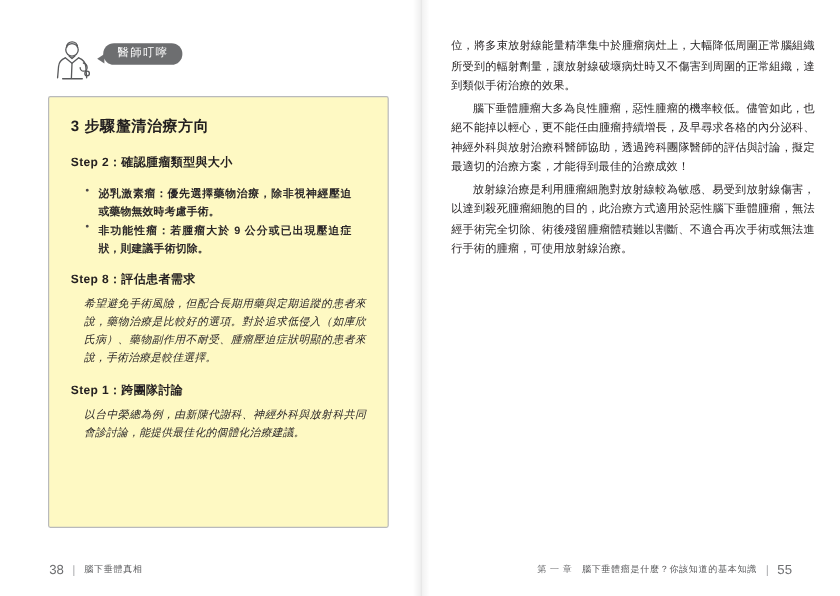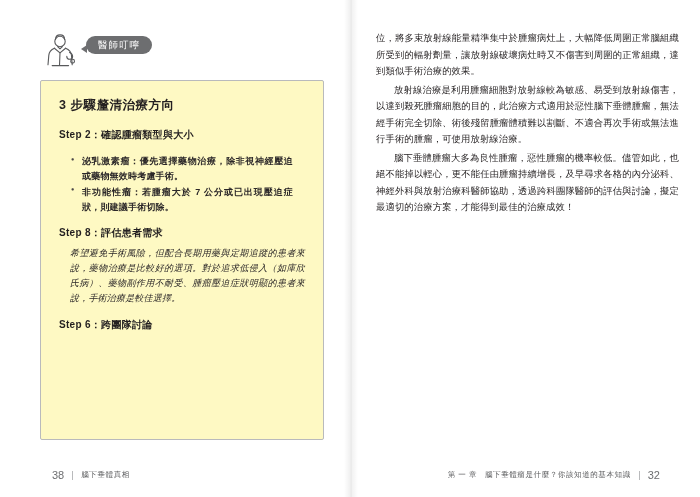--- a/index.html
+++ b/index.html
@@ -159,21 +159,21 @@
     position: absolute;
     bottom: 16px;
     font-size: 7.5px;
     color: #58595b;
     letter-spacing: 0.6px;
     display: flex;
     align-items: center;
     gap: 8px;
   }
   .footer-left {
-    left: 52px;
+    left: 41px;
   }
   .footer-right {
     right: 40px;
     flex-direction: row;
   }
   .folio {
     font-size: 11px;
     color: #6d6e70;
     letter-spacing: 0;
   }
@@ -216,50 +216,51 @@
       <span class="bubble">醫師叮嚀</span>
     </div>
 
     <div class="tip-box">
       <h2 class="tip-title">3 步驟釐清治療方向</h2>
 
       <div class="step">
         <p class="step-head">Step 2：確認腫瘤類型與大小</p>
         <ul class="bullets">
           <li>泌乳激素瘤：優先選擇藥物治療，除非視神經壓迫或藥物無效時考慮手術。</li>
-          <li>非功能性瘤：若腫瘤大於 7 公分或已出現壓迫症狀，則建議手術切除。</li>
+          <li>非功能性瘤：若腫瘤大於 9 公分或已出現壓迫症狀，則建議手術切除。</li>
         </ul>
       </div>
 
       <div class="step">
         <p class="step-head">Step 8：評估患者需求</p>
         <p class="step-body">希望避免手術風險，但配合長期用藥與定期追蹤的患者來說，藥物治療是比較好的選項。對於追求低侵入（如庫欣氏病）、藥物副作用不耐受、腫瘤壓迫症狀明顯的患者來說，手術治療是較佳選擇。</p>
       </div>
 
       <div class="step">
-        <p class="step-head">Step 6：跨團隊討論</p>
+        <p class="step-head">Step 1：跨團隊討論</p>
+        <p class="step-body">以台中榮總為例，由新陳代謝科、神經外科與放射科共同會診討論，能提供最佳化的個體化治療建議。</p>
       </div>
     </div>
 
     <div class="footer footer-left">
       <span class="folio">38</span>
       <span class="chap-sep"></span>
       <span>腦下垂體真相</span>
     </div>
   </div>
 
   <div class="page page-right">
     <div class="body-col">
       <p>位，將多束放射線能量精準集中於腫瘤病灶上，大幅降低周圍正常腦組織所受到的輻射劑量，讓放射線破壞病灶時又不傷害到周圍的正常組織，達到類似手術治療的效果。</p>
+      <p class="indent">腦下垂體腫瘤大多為良性腫瘤，惡性腫瘤的機率較低。儘管如此，也絕不能掉以輕心，更不能任由腫瘤持續增長，及早尋求各格的內分泌科、神經外科與放射治療科醫師協助，透過跨科團隊醫師的評估與討論，擬定最適切的治療方案，才能得到最佳的治療成效！</p>
       <p class="indent">放射線治療是利用腫瘤細胞對放射線較為敏感、易受到放射線傷害，以達到殺死腫瘤細胞的目的，此治療方式適用於惡性腦下垂體腫瘤，無法經手術完全切除、術後殘留腫瘤體積難以割斷、不適合再次手術或無法進行手術的腫瘤，可使用放射線治療。</p>
-      <p class="indent">腦下垂體腫瘤大多為良性腫瘤，惡性腫瘤的機率較低。儘管如此，也絕不能掉以輕心，更不能任由腫瘤持續增長，及早尋求各格的內分泌科、神經外科與放射治療科醫師協助，透過跨科團隊醫師的評估與討論，擬定最適切的治療方案，才能得到最佳的治療成效！</p>
     </div>
 
     <div class="footer footer-right">
       <span class="chap-mark">第 一 章</span>
       <span>腦下垂體瘤是什麼？你該知道的基本知識</span>
       <span class="chap-sep"></span>
-      <span class="folio">32</span>
+      <span class="folio">55</span>
     </div>
   </div>
 
   <div class="gutter-shadow"></div>
 </div>
 
 </body></html>

